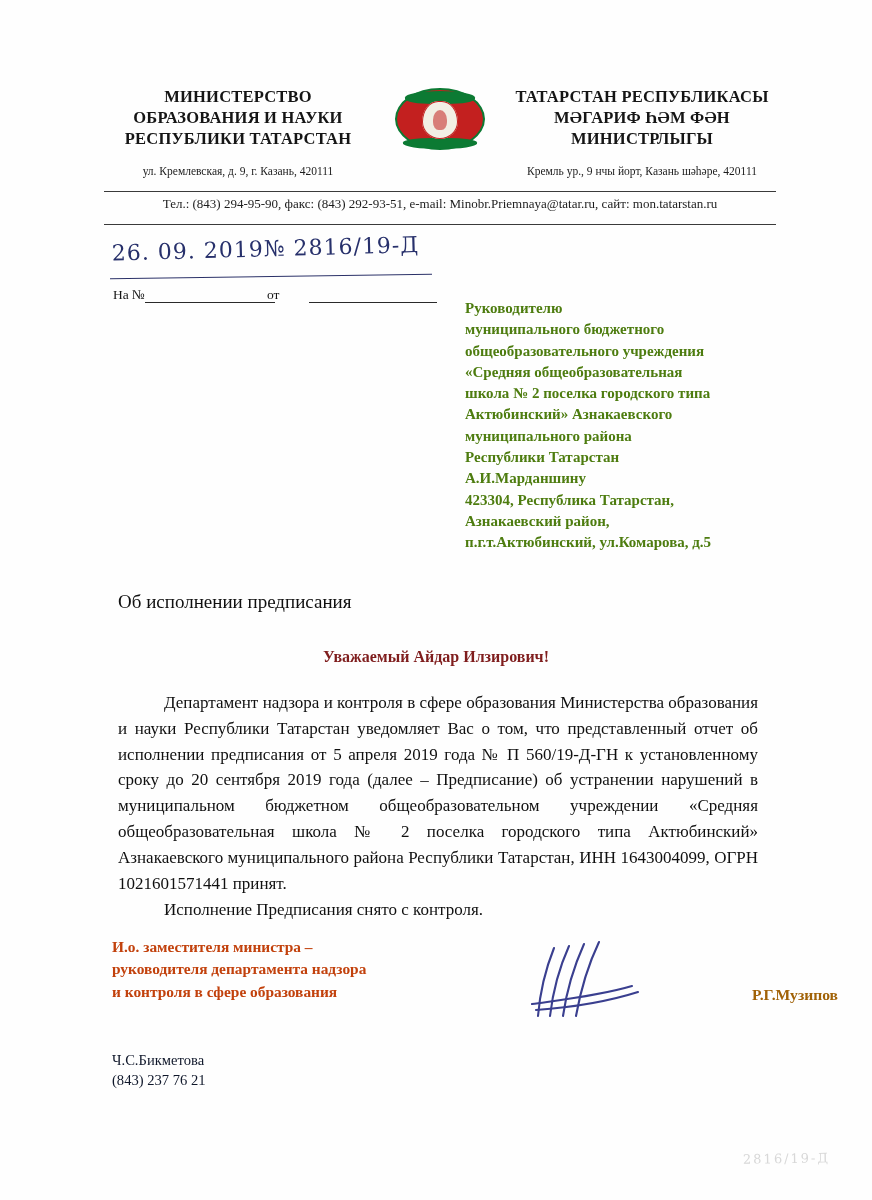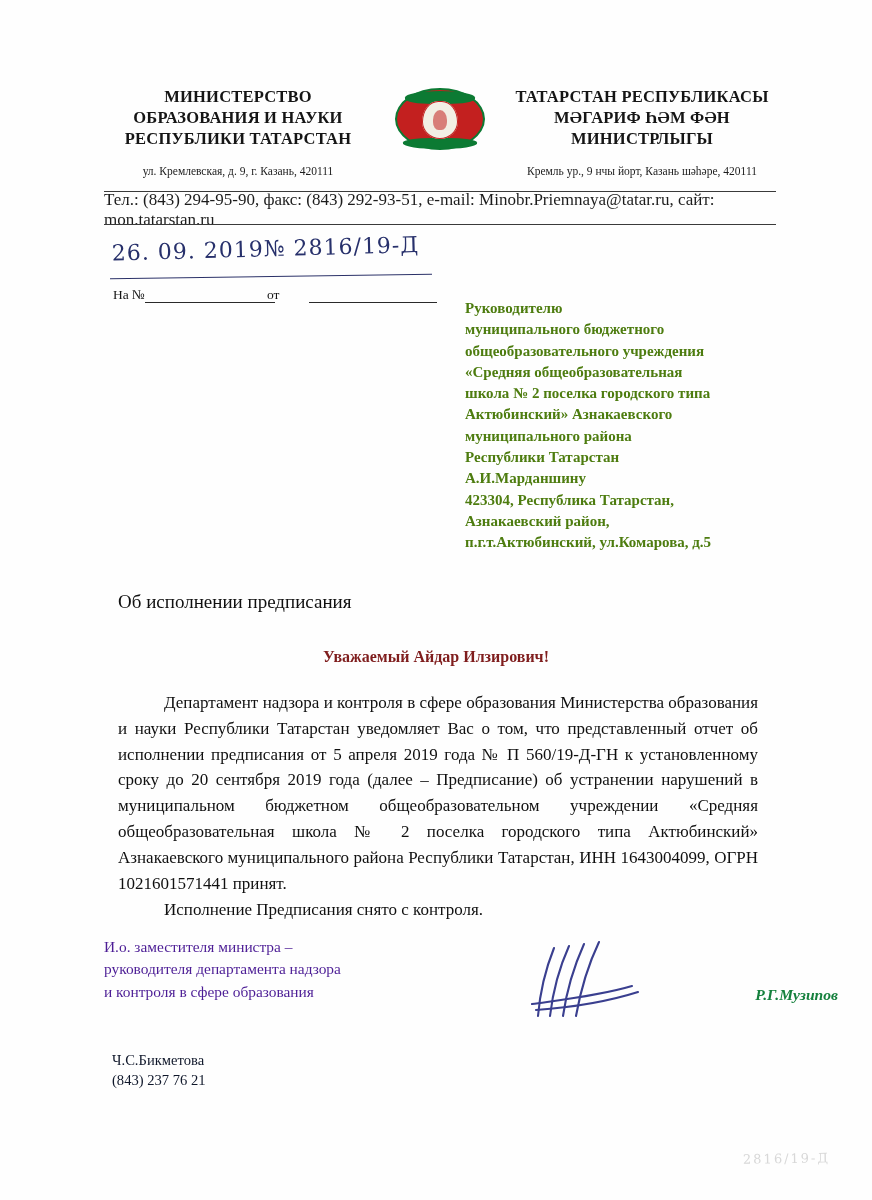--- a/index.html
+++ b/index.html
@@ -108,24 +108,25 @@
   .rule {
     position: absolute;
     left: 104px;
     width: 672px;
     border-top: 1px solid #3a3a3a;
   }
   .rule.r1 { top: 191px; }
   .rule.r2 { top: 224px; }
   .contact-line {
     position: absolute;
-    top: 190px;
+    top: 196px;
     left: 104px;
     width: 672px;
-    font-size: 17px;
+    text-align: center;
+    font-size: 13px;
     color: #1c1c1c;
   }
 
   
   .hand-no {
     position: absolute;
     top: 236px;
     left: 112px;
     width: 330px;
     height: 40px;
@@ -208,35 +209,34 @@
     text-align: justify;
     color: #101010;
   }
   .body-text p { margin: 0; }
   .body-text p.indent { text-indent: 46px; }
 
   
   .sig-title {
     position: absolute;
     top: 936px;
-    left: 104px;
+    left: 112px;
     width: 360px;
-    font-weight: normal;
+    font-weight: bold;
     font-size: 15.4px;
     line-height: 1.46;
-    color: #4c1d95;
+    color: #c2410c;
   }
   .sig-name {
     position: absolute;
     top: 986px;
     right: 34px;
     font-weight: bold;
     font-size: 15.6px;
-    color: #15803d;
-    font-style: italic;
+    color: #a16207;
   }
   .signature-mark {
     position: absolute;
     top: 930px;
     left: 520px;
     width: 140px;
     height: 96px;
     pointer-events: none;
   }
 

